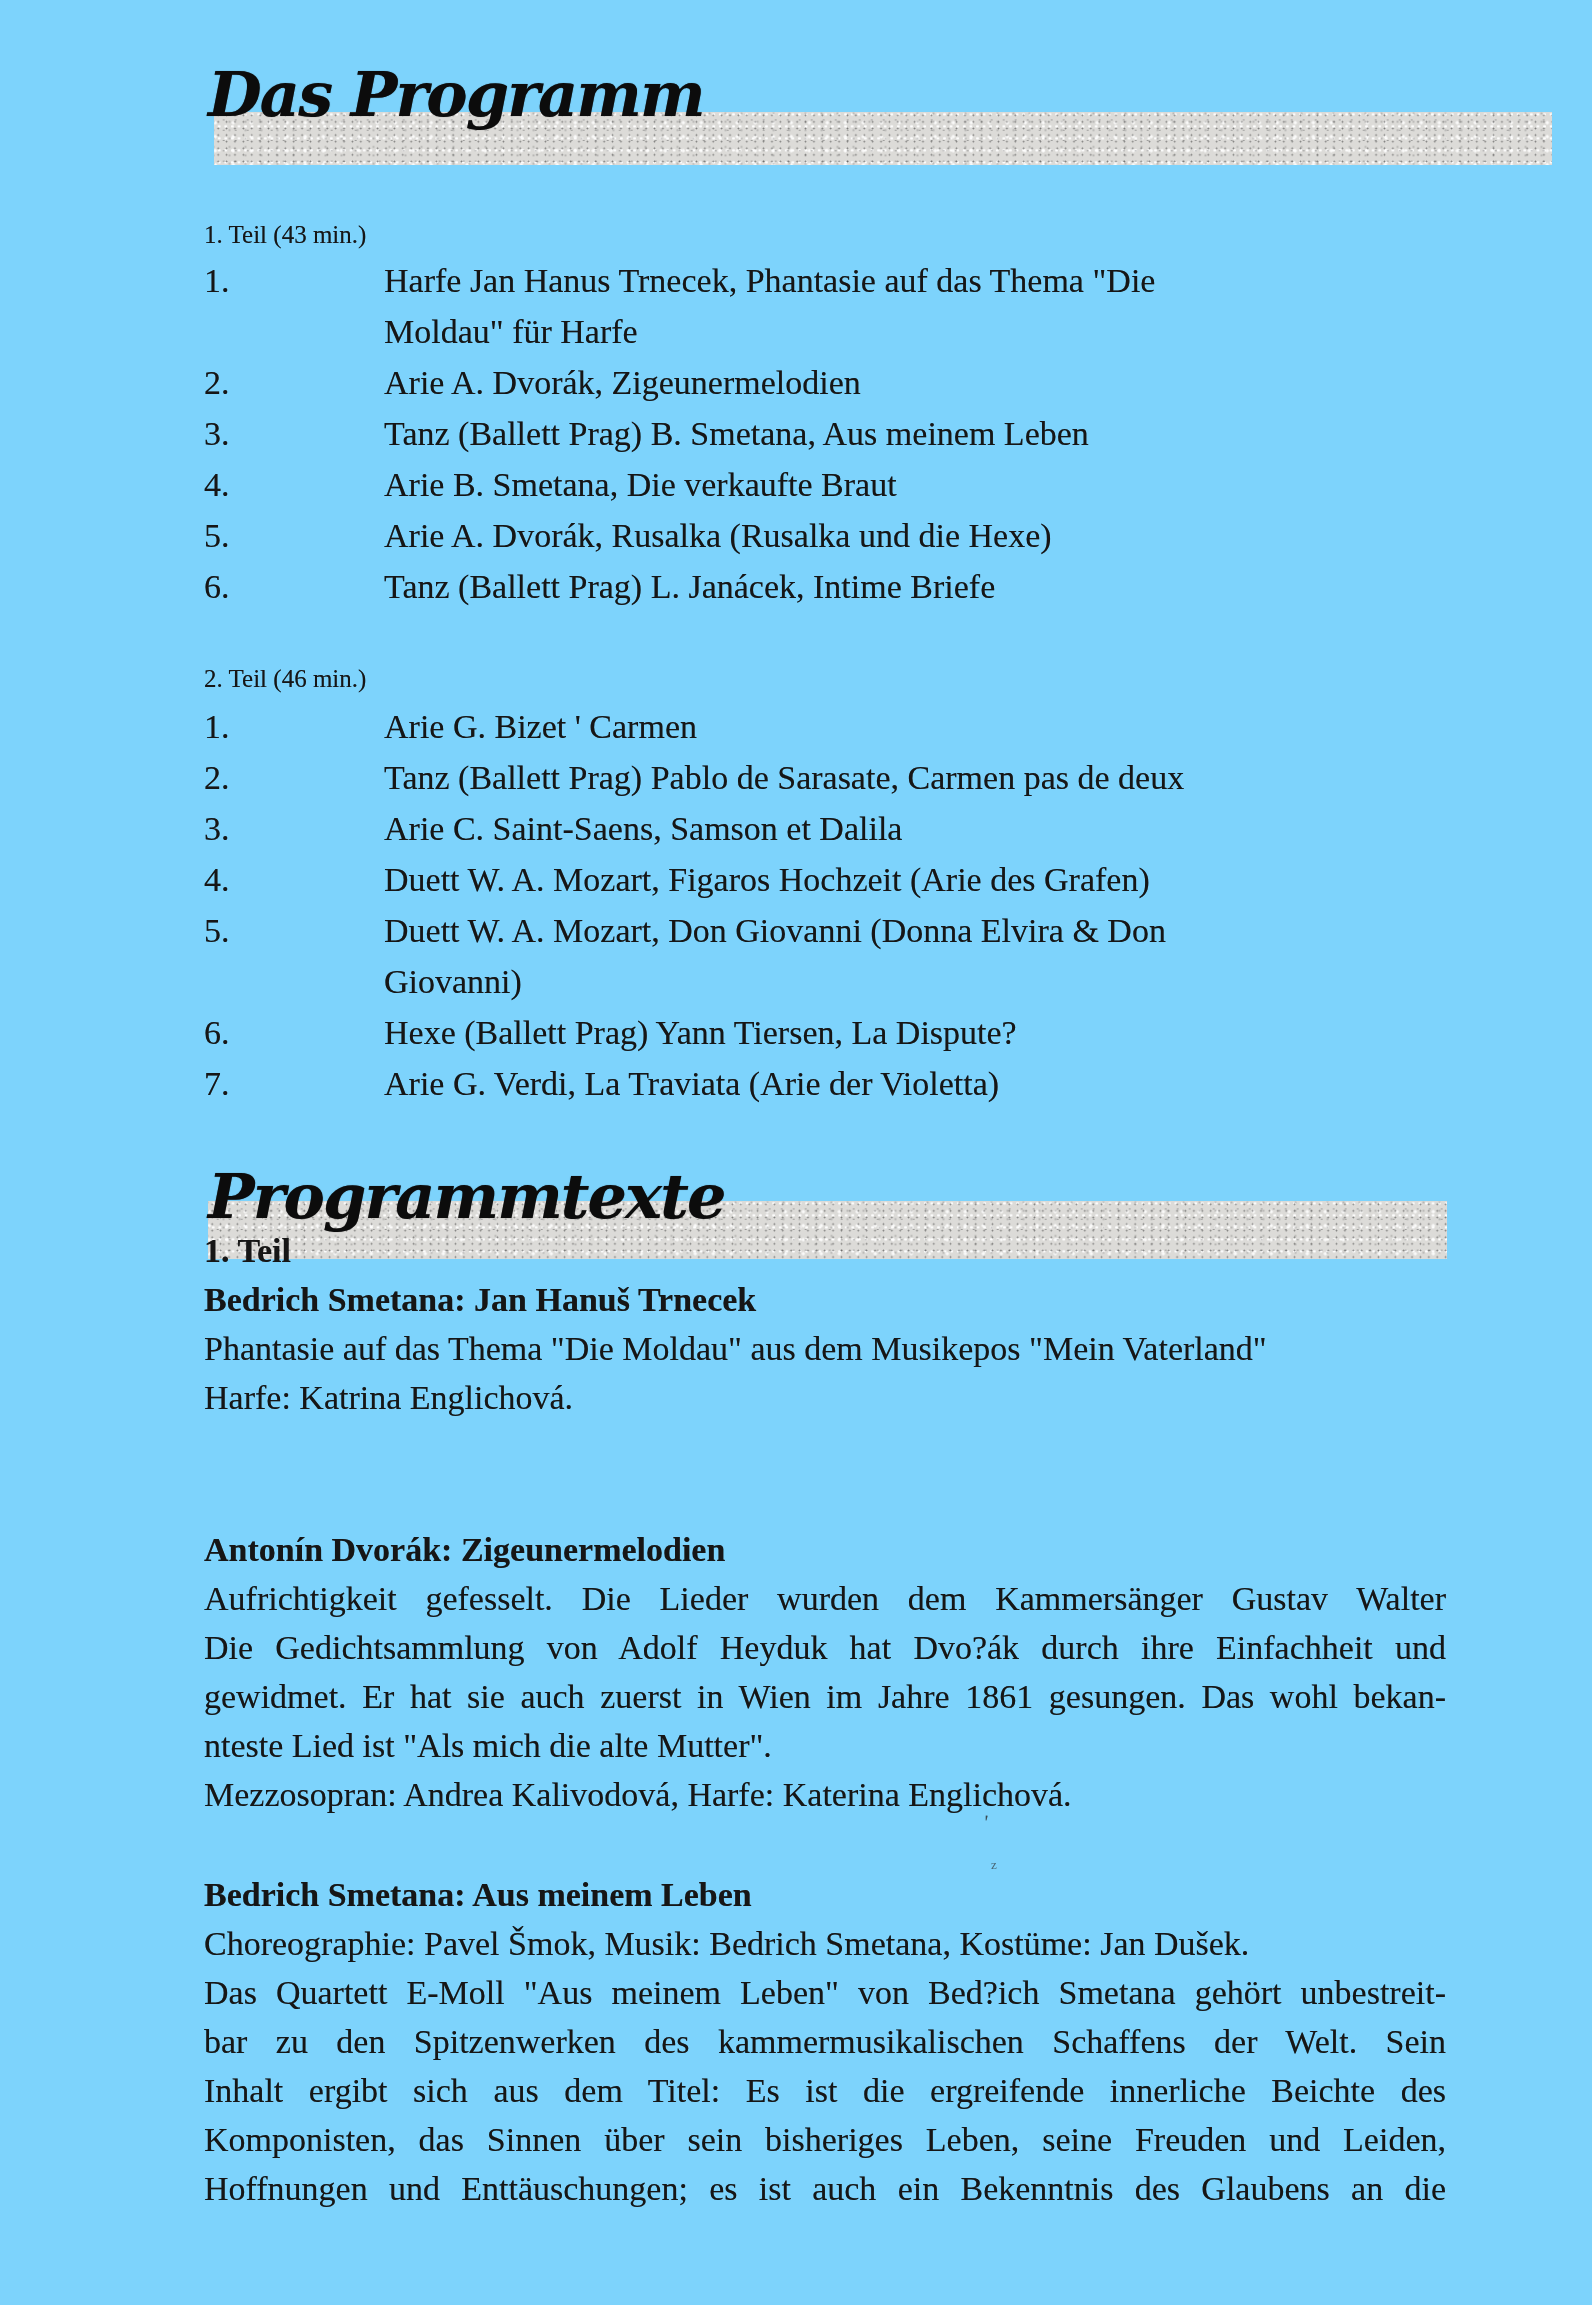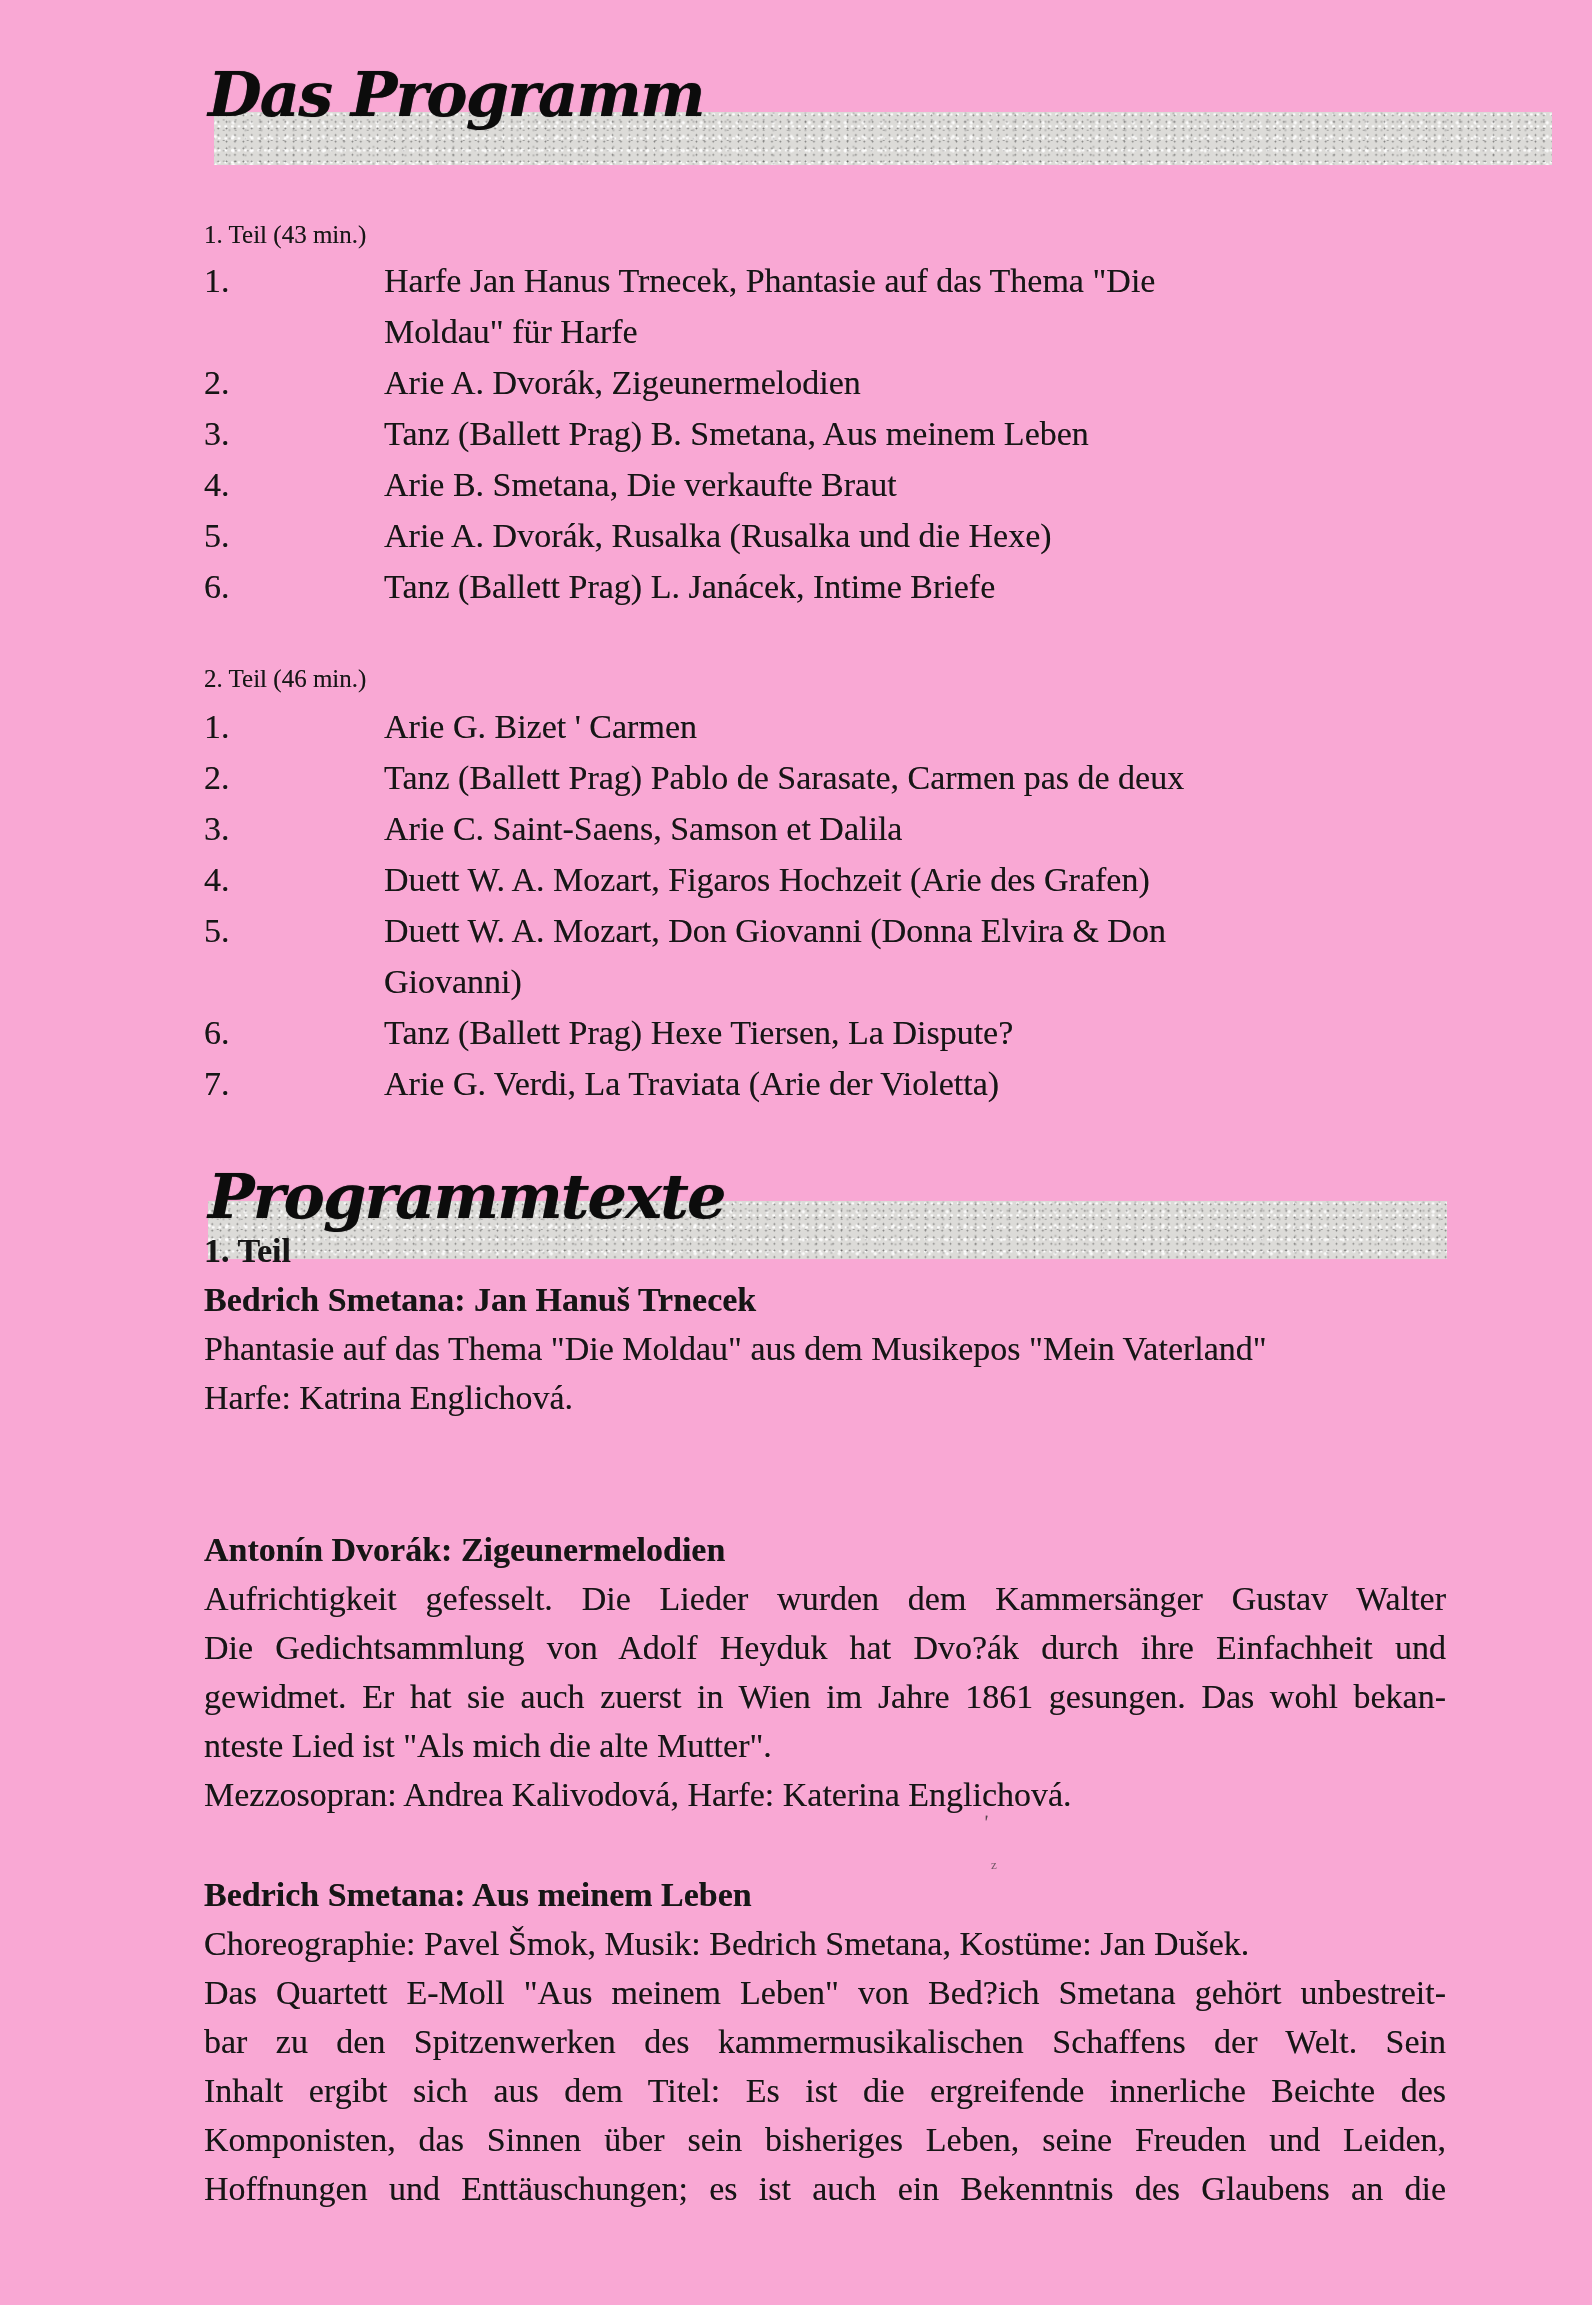--- a/index.html
+++ b/index.html
@@ -1,20 +1,20 @@
 <!DOCTYPE html>
 <html style="font-size:15px"><head>
 <meta charset="utf-8">
 <style>
   html, body { margin: 0; padding: 0; background: #ffffff; }
   .page {
     position: relative;
     width: 1593px;
     height: 2306px;
-    background: #f9a8d4;
+    background: #7dd3fc;
     font-family: "Liberation Serif", serif;
     color: #161616;
     overflow: hidden;
   }
   
   .band {
     position: absolute;
     background-color: #dcdbd8;
     background-image:
       radial-gradient(circle, rgba(45,45,45,.55) 0.7px, transparent 1.1px),
@@ -180,21 +180,21 @@
         <div class="pnum">5.</div>
         <div class="ptext">
           <div>Duett W. A. Mozart, Don Giovanni (Donna Elvira &amp; Don</div>
           <div>Giovanni)</div>
         </div>
       </div>
 
       <div class="prow">
         <div class="pnum">6.</div>
         <div class="ptext">
-          <div>Tanz (Ballett Prag) Hexe Tiersen, La Dispute?</div>
+          <div>Hexe (Ballett Prag) Yann Tiersen, La Dispute?</div>
         </div>
       </div>
 
       <div class="prow">
         <div class="pnum">7.</div>
         <div class="ptext">
           <div>Arie G. Verdi, La Traviata (Arie der Violetta)</div>
         </div>
       </div>
     </div>

